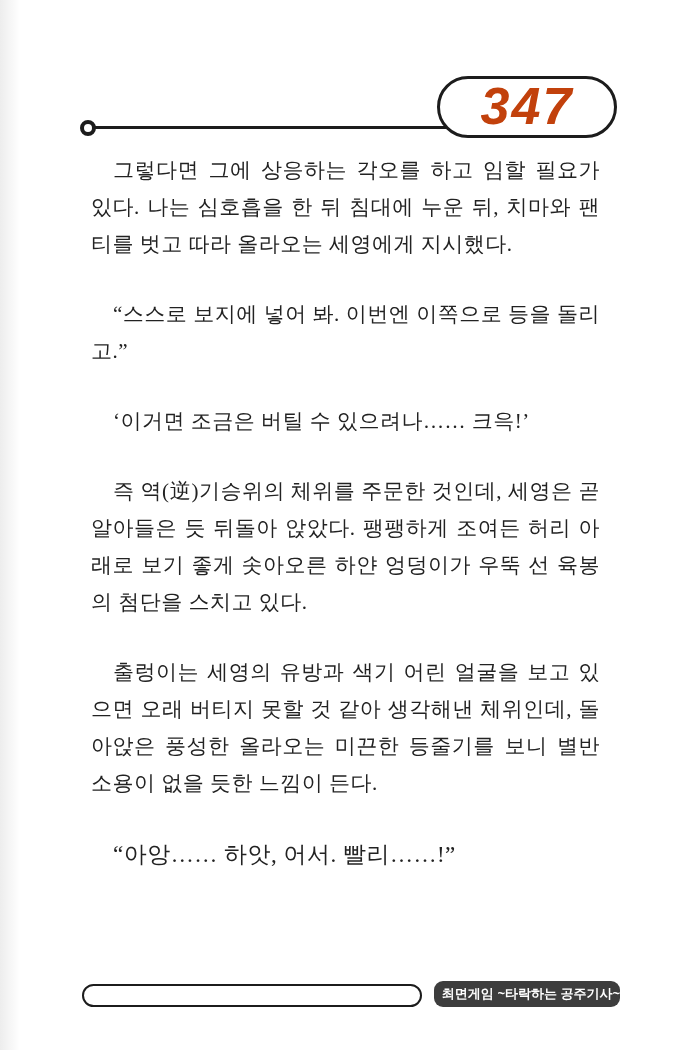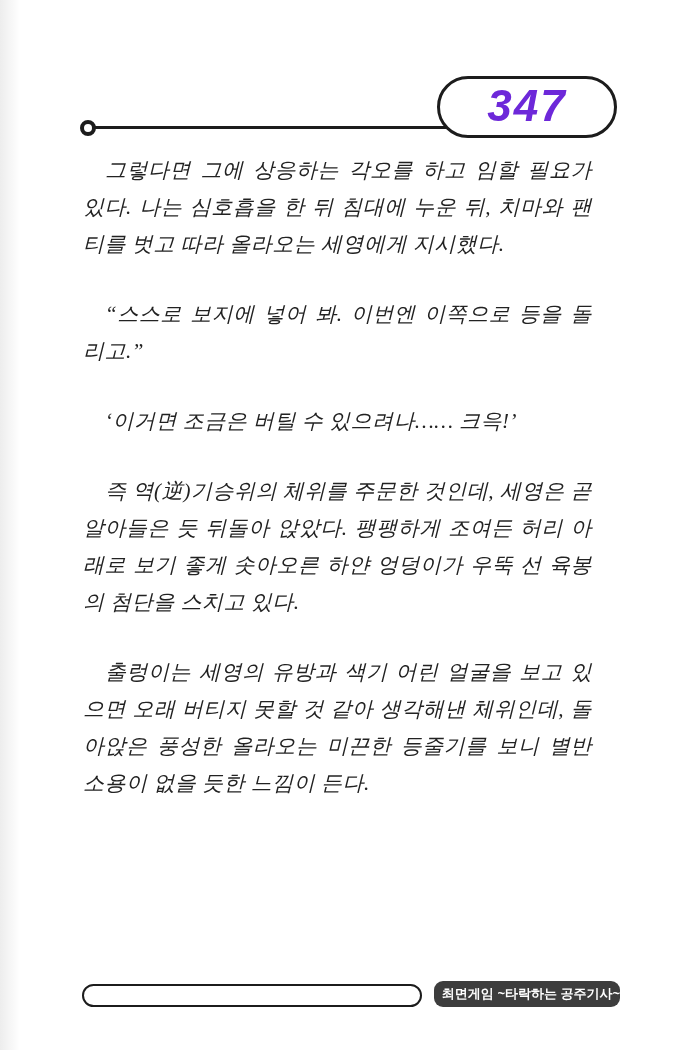--- a/index.html
+++ b/index.html
@@ -48,32 +48,31 @@
     border-radius: 31px;
     display: flex;
     align-items: center;
     justify-content: center;
     z-index: 2;
   }
   .page-badge .num {
     font-family: "Liberation Sans", sans-serif;
     font-weight: 700;
     font-style: italic;
-    font-size: 44px;
+    font-size: 52px;
     letter-spacing: 2px;
-    color: #6d28d9;
+    color: #c2410c;
     transform: translateY(-1px);
   }
 
   
   .content {
     position: absolute;
-    left: 83px; top: 152px;
+    left: 91px; top: 152px;
     width: 509px;
-    font-style: italic;
   }
   .para {
     margin: 0 0 33px 0;
     font-size: 21px;
     line-height: 37px;
     letter-spacing: 0.5px;
     color: #222222;
     text-align: justify;
     text-indent: 22px;
     word-break: break-all;
@@ -123,20 +122,21 @@
   <div class="page-badge">
     <span class="num">347</span>
   </div>
 
   <div class="content">
     <p class="para">그렇다면 그에 상응하는 각오를 하고 임할 필요가 있다. 나는 심호흡을 한 뒤 침대에 누운 뒤, 치마와 팬티를 벗고 따라 올라오는 세영에게 지시했다.</p>
     <p class="para">“스스로 보지에 넣어 봐. 이번엔 이쪽으로 등을 돌리고.”</p>
     <p class="para">‘이거면 조금은 버틸 수 있으려나…… 크윽!’</p>
     <p class="para">즉 역(逆)기승위의 체위를 주문한 것인데, 세영은 곧 알아들은 듯 뒤돌아 앉았다. 팽팽하게 조여든 허리 아래로 보기 좋게 솟아오른 하얀 엉덩이가 우뚝 선 육봉의 첨단을 스치고 있다.</p>
     <p class="para">출렁이는 세영의 유방과 색기 어린 얼굴을 보고 있으면 오래 버티지 못할 것 같아 생각해낸 체위인데, 돌아앉은 풍성한 올라오는 미끈한 등줄기를 보니 별반 소용이 없을 듯한 느낌이 든다.</p>
+    <p class="para big">“아앙…… 하앗, 어서. 빨리……!”</p>
   </div>
 
   <div class="footer-pill"></div>
   <div class="footer-badge">
     <span class="title">최면게임 ~타락하는 공주기사~</span>
   </div>
 
 </div>
 
 </body></html>

